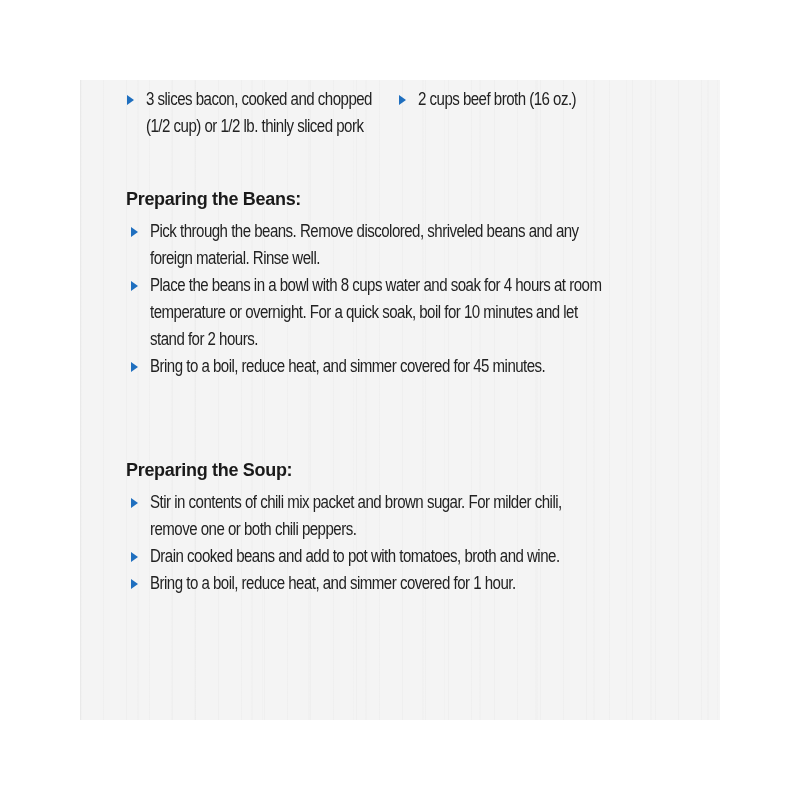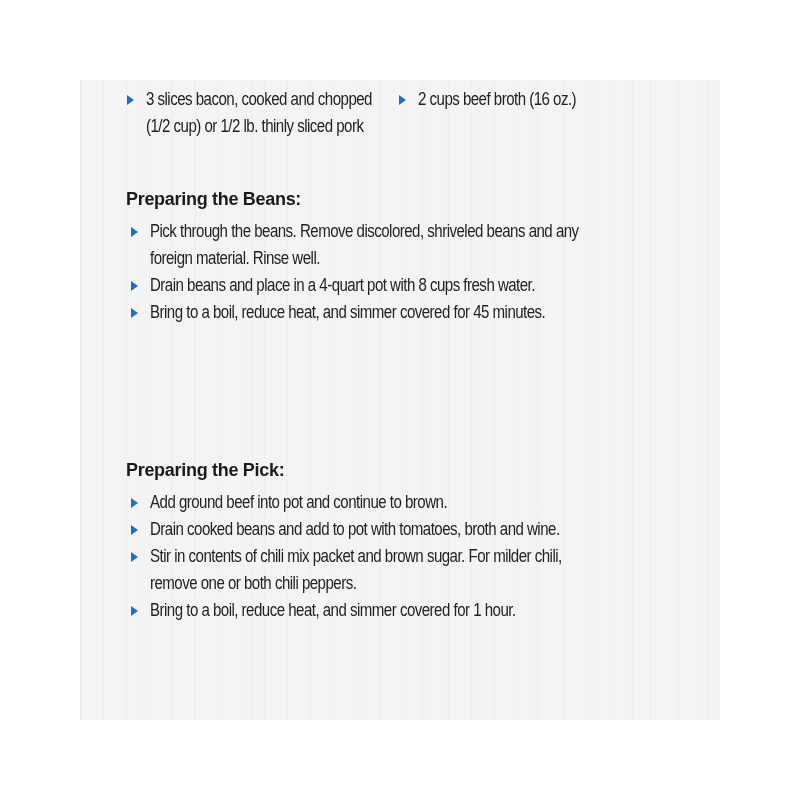--- a/index.html
+++ b/index.html
@@ -70,43 +70,43 @@
   <div class="steps" style="top:138px">
     <div class="bullet-item">
       <span class="tri"></span>
       <span class="txt">
         <span>Pick through the beans. Remove discolored, shriveled beans and any</span><br>
         <span>foreign material. Rinse well.</span>
       </span>
     </div>
     <div class="bullet-item">
       <span class="tri"></span>
-      <span class="txt"><span>Drain beans and place in a 4-quart pot with 8 cups fresh water.</span></span>
+      <span class="txt">
+        <span>Place the beans in a bowl with 8 cups water and soak for 4 hours at room</span><br>
+        <span>temperature or overnight. For a quick soak, boil for 10 minutes and let</span><br>
+        <span>stand for 2 hours.</span>
+      </span>
     </div>
     <div class="bullet-item">
       <span class="tri"></span>
       <span class="txt"><span>Bring to a boil, reduce heat, and simmer covered for 45 minutes.</span></span>
     </div>
   </div>
 
-  <div class="section-title" style="top:380px">Preparing the Pick:</div>
+  <div class="section-title" style="top:380px">Preparing the Soup:</div>
   <div class="steps" style="top:409px">
-    <div class="bullet-item">
-      <span class="tri"></span>
-      <span class="txt"><span>Add ground beef into pot and continue to brown.</span></span>
-    </div>
-    <div class="bullet-item">
-      <span class="tri"></span>
-      <span class="txt"><span>Drain cooked beans and add to pot with tomatoes, broth and wine.</span></span>
-    </div>
     <div class="bullet-item">
       <span class="tri"></span>
       <span class="txt">
         <span>Stir in contents of chili mix packet and brown sugar. For milder chili,</span><br>
         <span>remove one or both chili peppers.</span>
       </span>
     </div>
     <div class="bullet-item">
       <span class="tri"></span>
+      <span class="txt"><span>Drain cooked beans and add to pot with tomatoes, broth and wine.</span></span>
+    </div>
+    <div class="bullet-item">
+      <span class="tri"></span>
       <span class="txt"><span>Bring to a boil, reduce heat, and simmer covered for 1 hour.</span></span>
     </div>
   </div>
 </div>
 
 </body></html>

